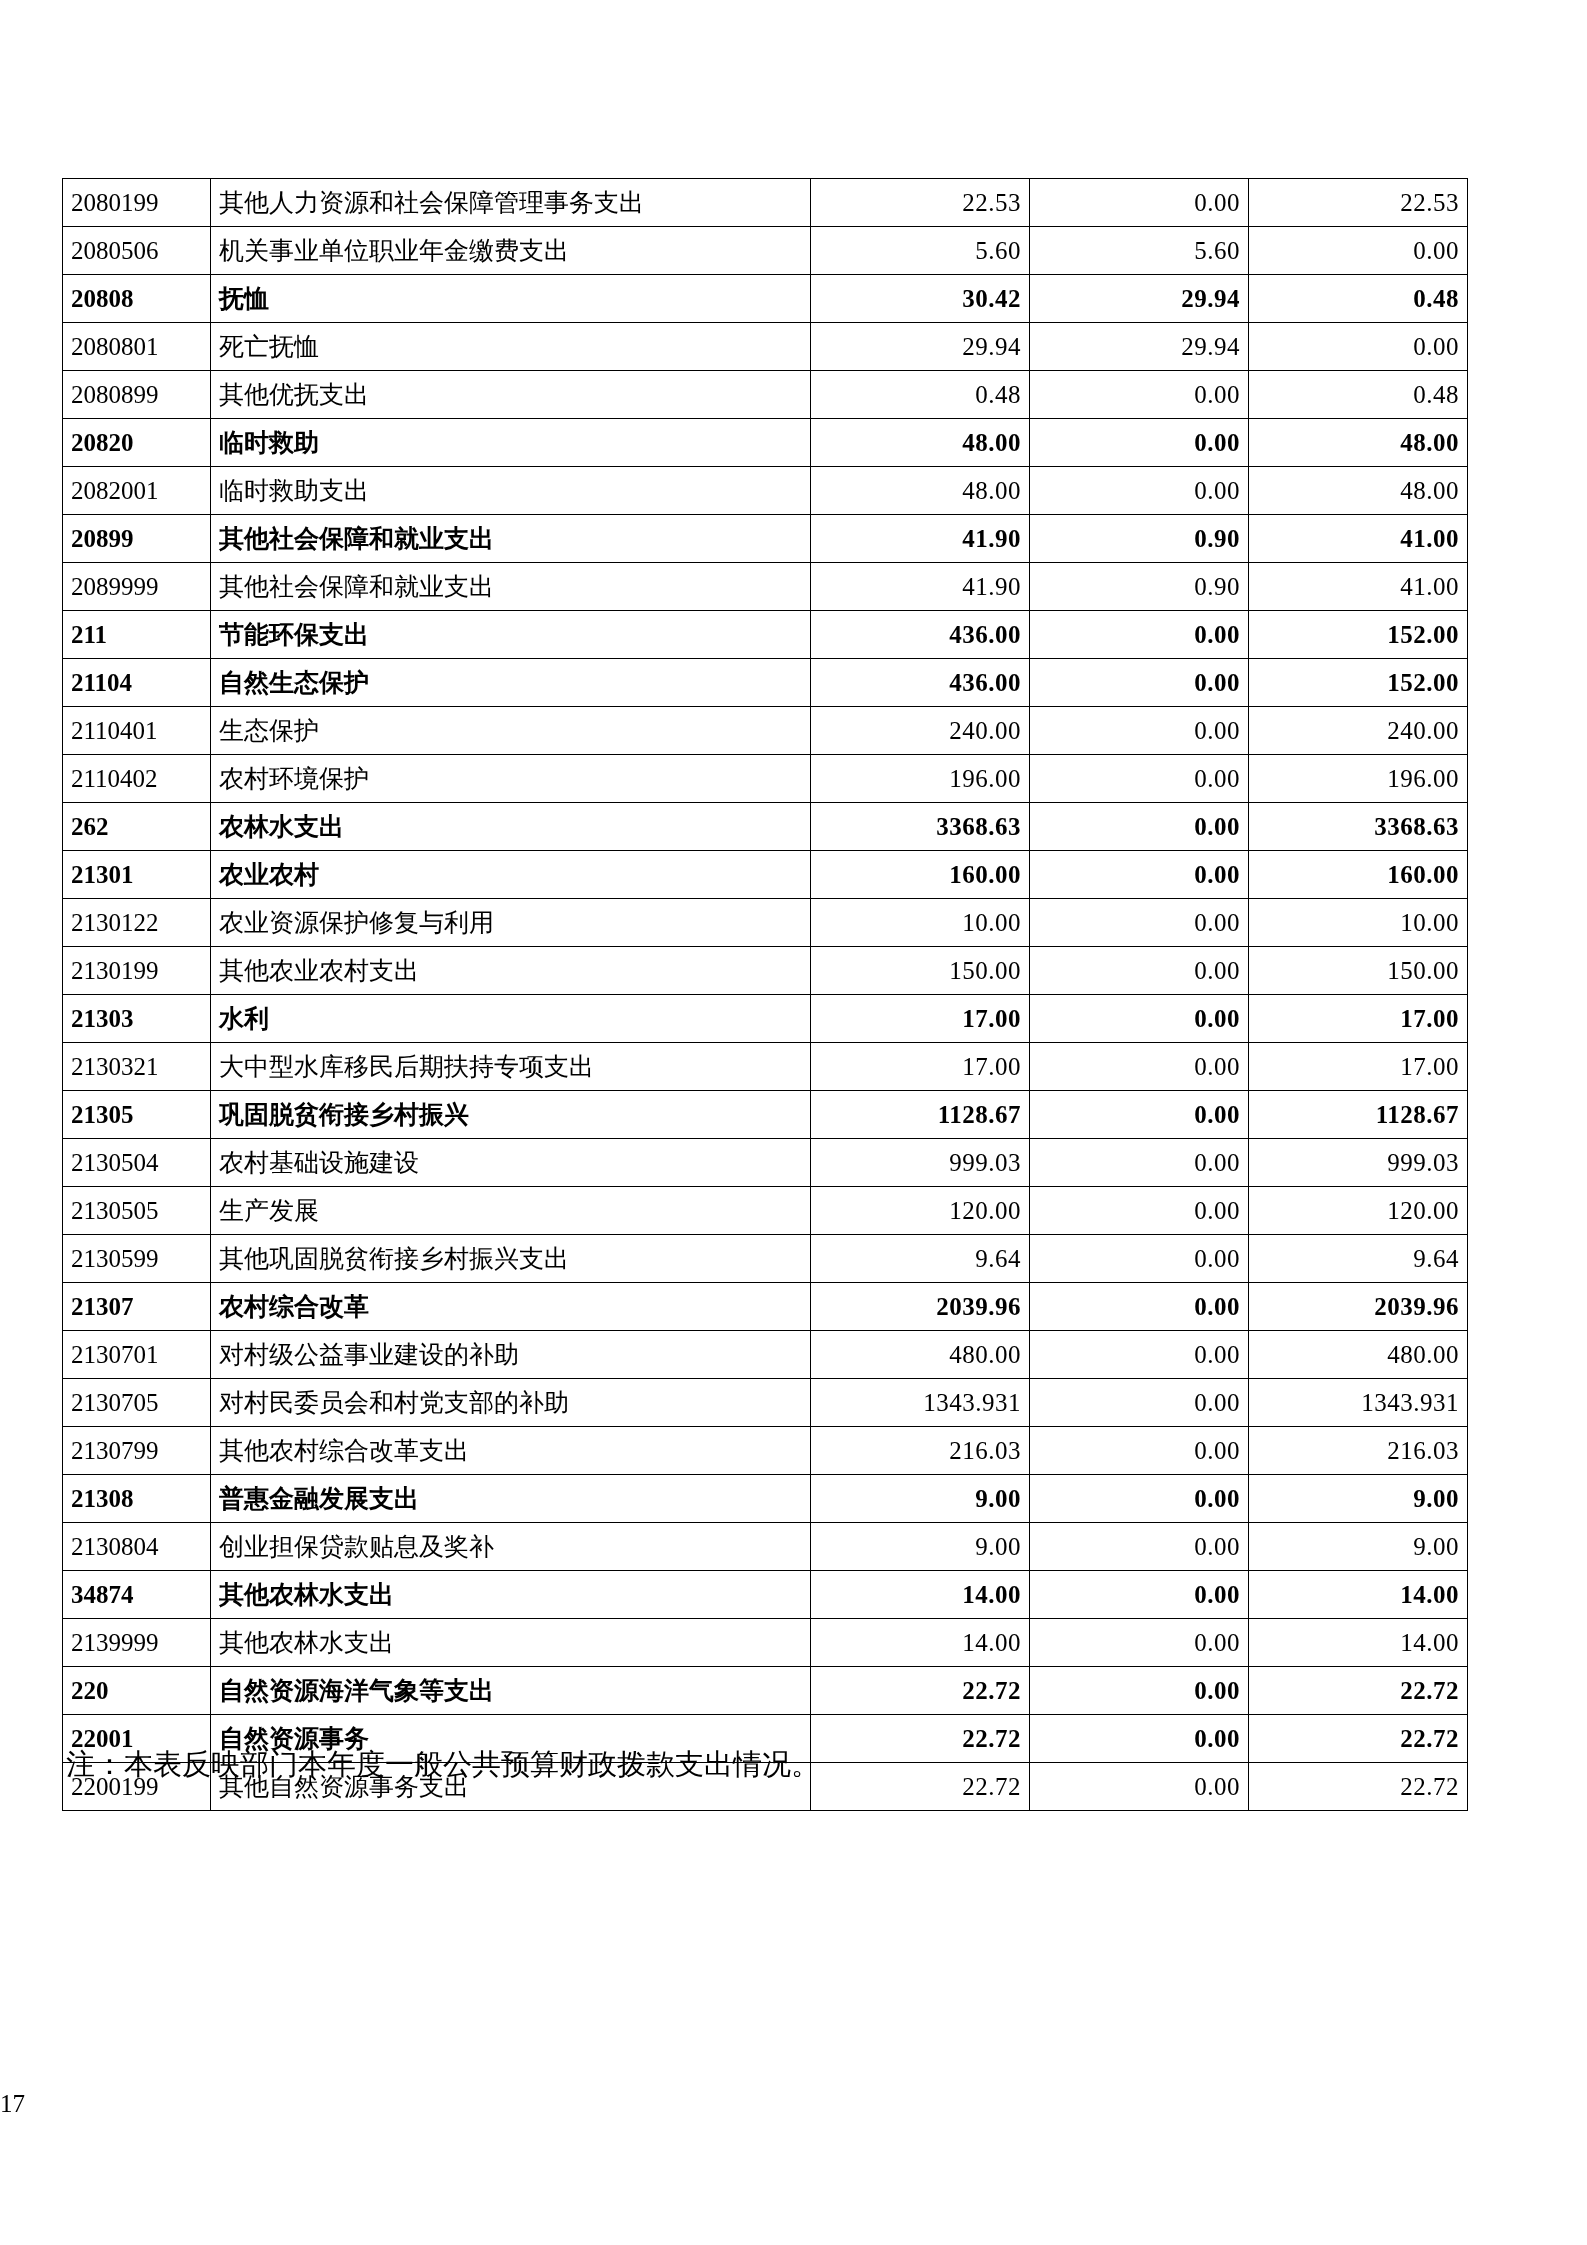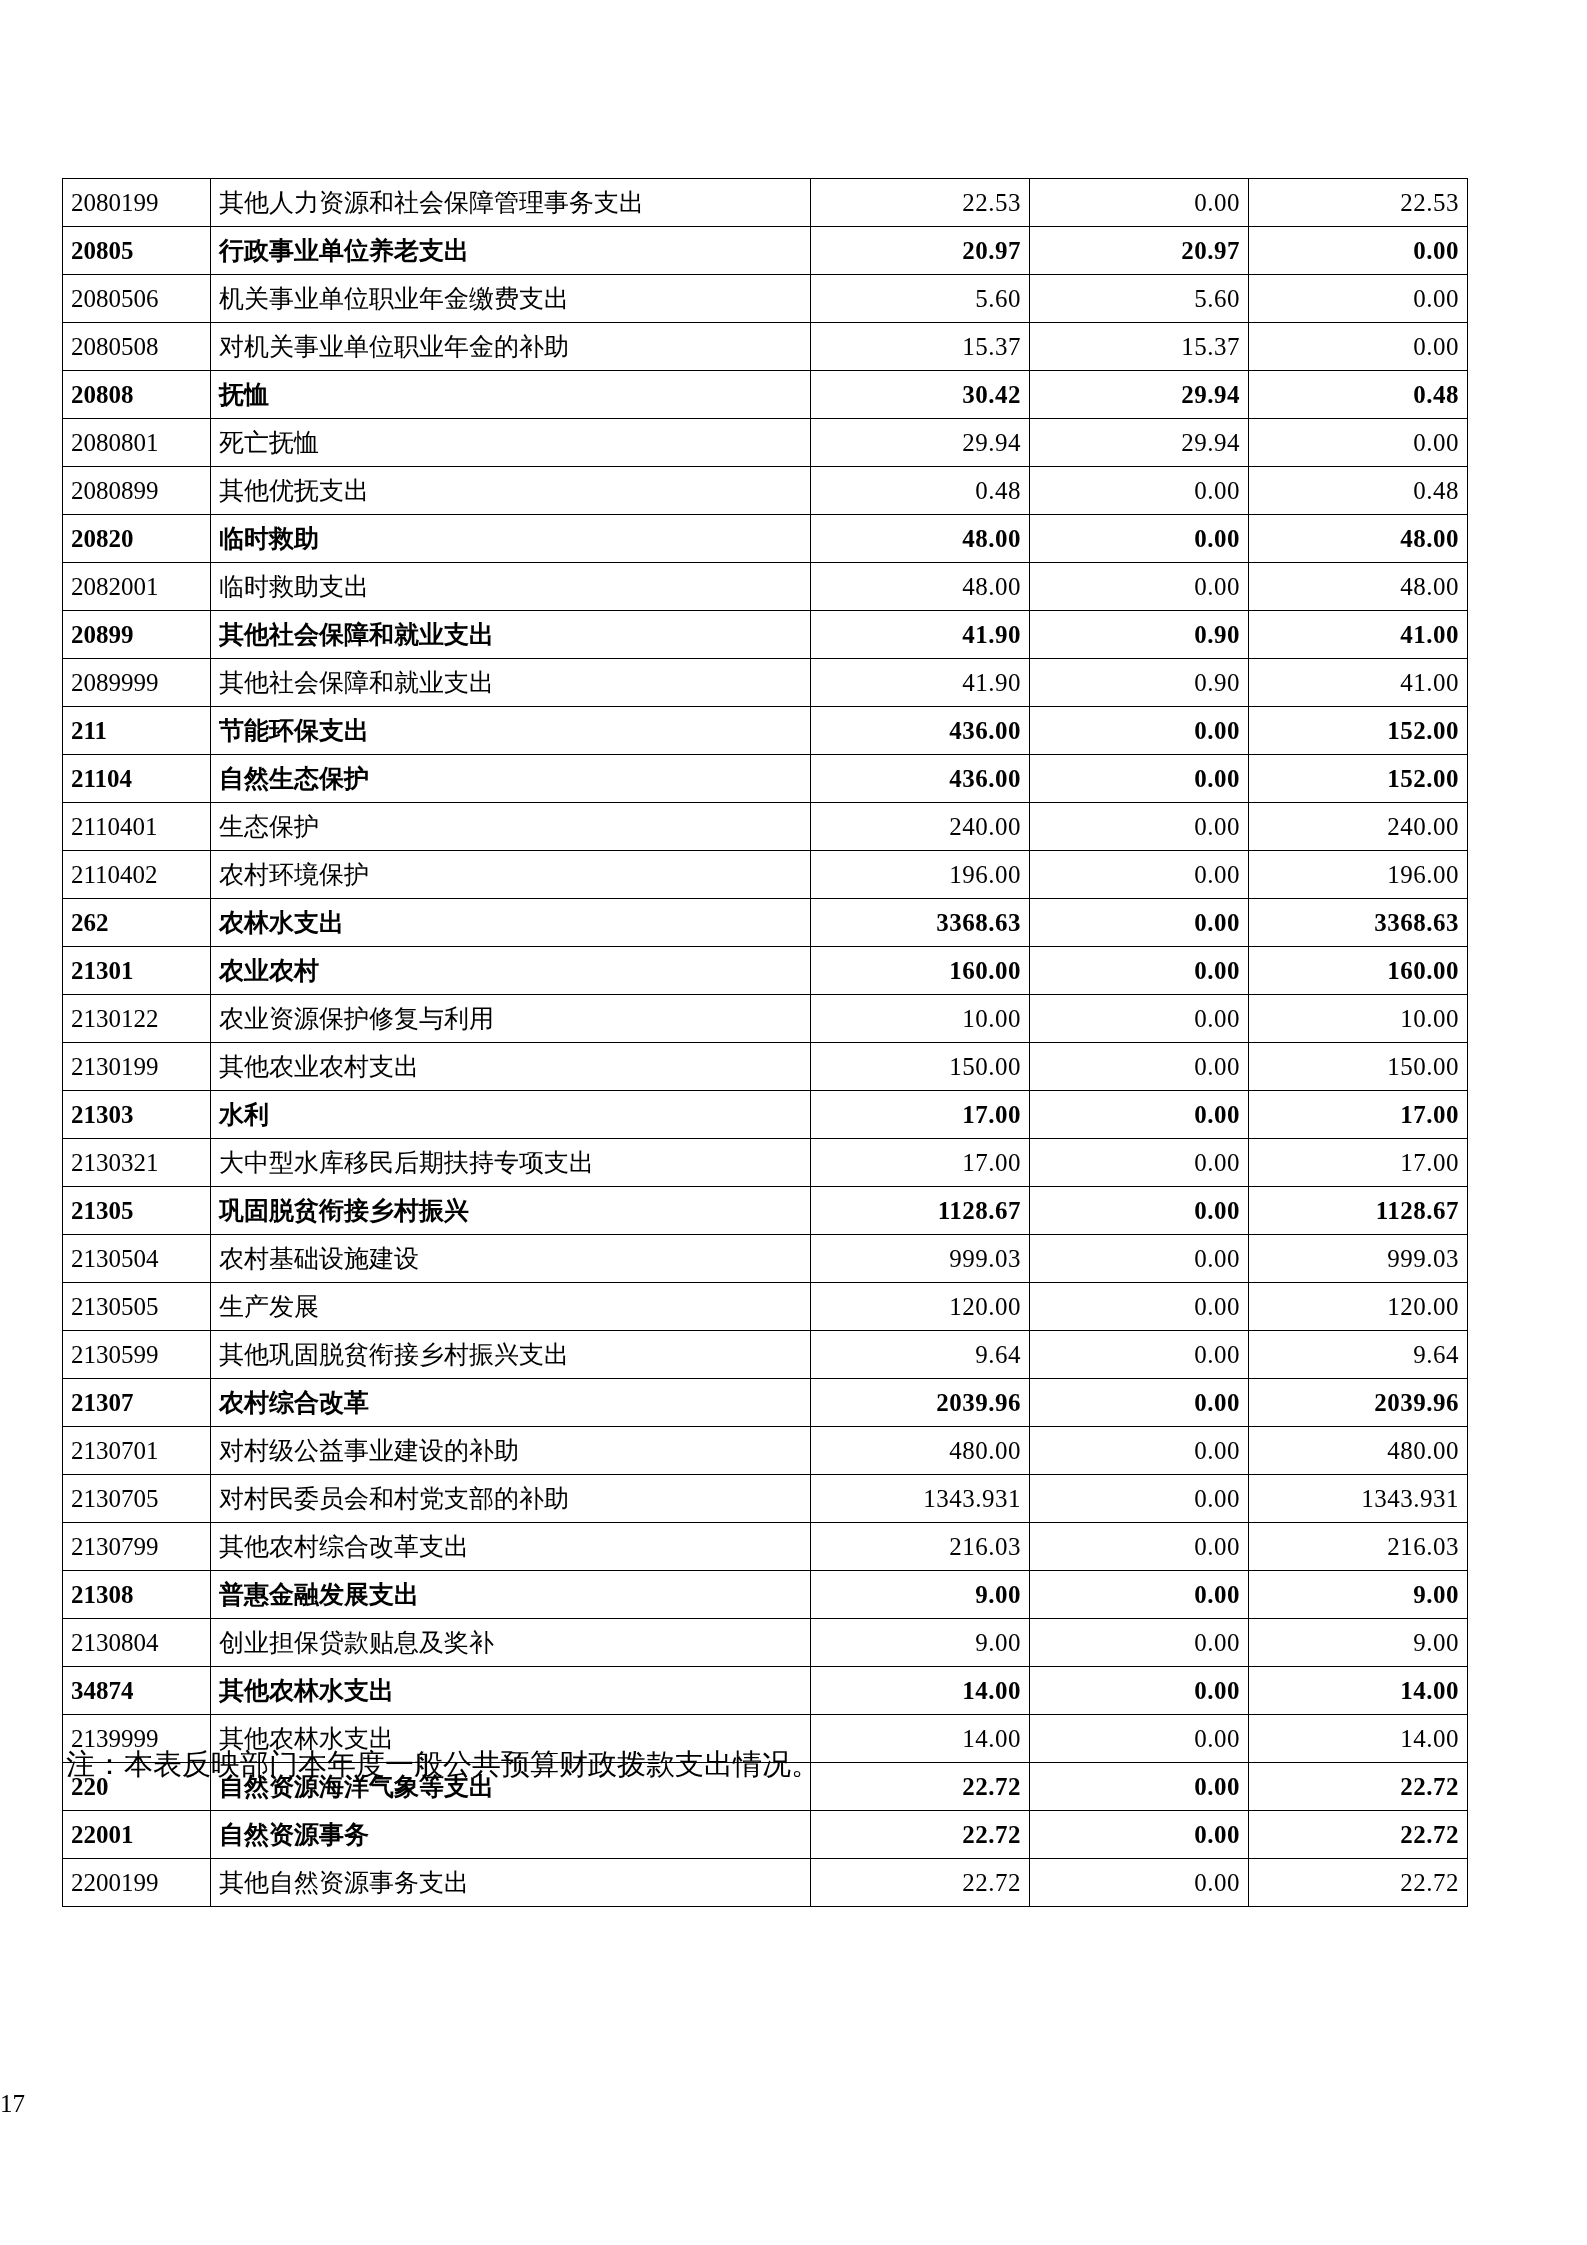--- a/index.html
+++ b/index.html
@@ -102,39 +102,25 @@
         <col class="c-v3">
       </colgroup>
       <tbody id="table-body">
           <tr>
             <td class="code">2080199</td>
             <td class="name lvl1">其他人力资源和社会保障管理事务支出</td>
             <td class="num">22.53</td>
             <td class="num">0.00</td>
             <td class="num">22.53</td>
           </tr>
-          <tr class="bold">
-            <td class="code">20805</td>
-            <td class="name lvl1">行政事业单位养老支出</td>
-            <td class="num">20.97</td>
-            <td class="num">20.97</td>
-            <td class="num">0.00</td>
-          </tr>
           <tr>
             <td class="code">2080506</td>
             <td class="name lvl1">机关事业单位职业年金缴费支出</td>
             <td class="num">5.60</td>
             <td class="num">5.60</td>
-            <td class="num">0.00</td>
-          </tr>
-          <tr>
-            <td class="code">2080508</td>
-            <td class="name lvl1">对机关事业单位职业年金的补助</td>
-            <td class="num">15.37</td>
-            <td class="num">15.37</td>
             <td class="num">0.00</td>
           </tr>
           <tr class="bold">
             <td class="code">20808</td>
             <td class="name lvl1">抚恤</td>
             <td class="num">30.42</td>
             <td class="num">29.94</td>
             <td class="num">0.48</td>
           </tr>
           <tr>

